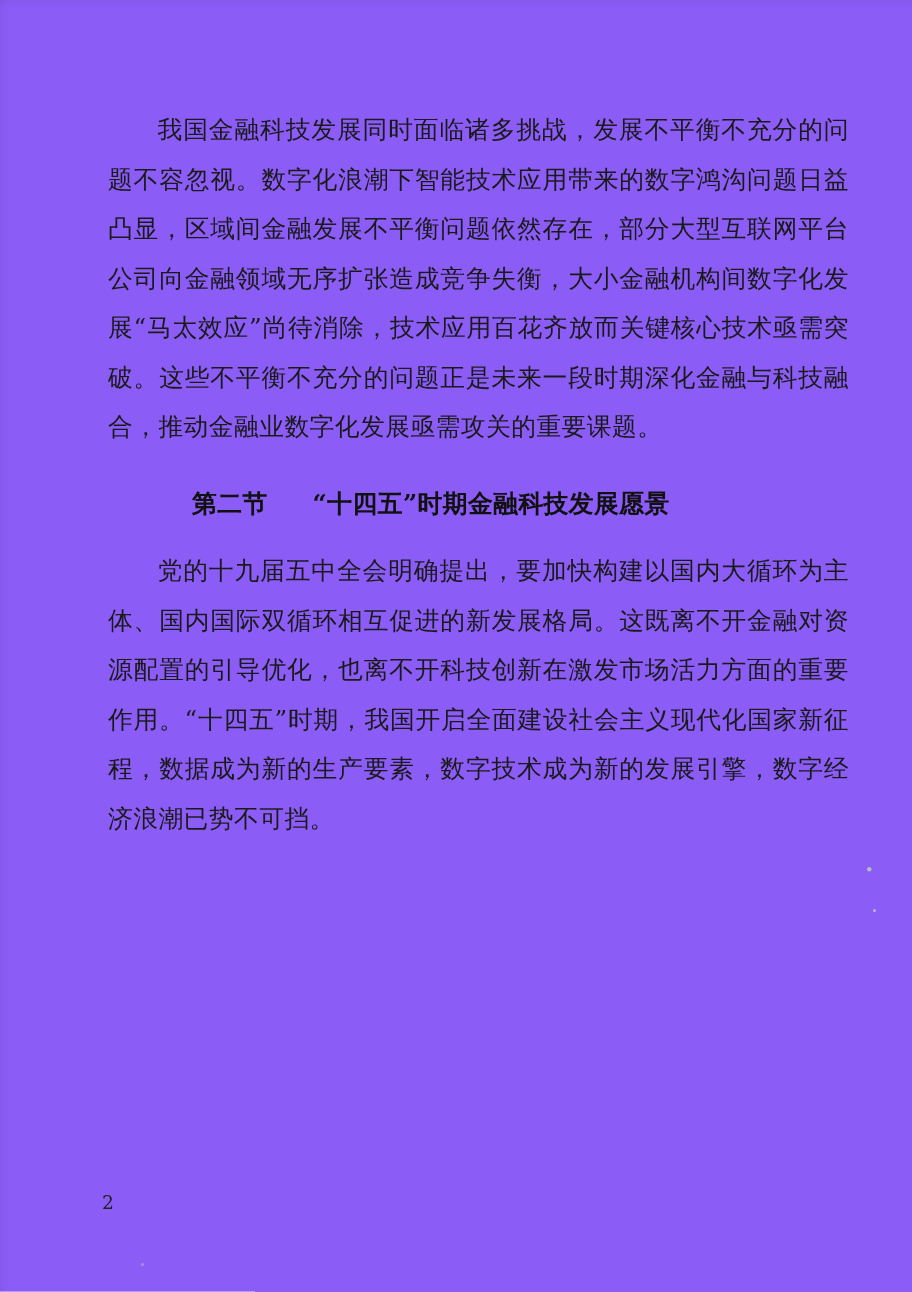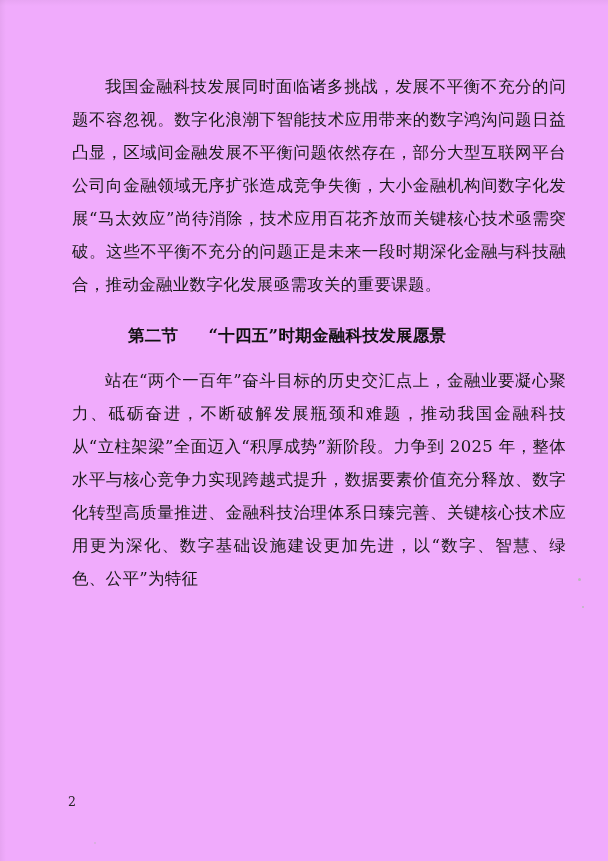--- a/index.html
+++ b/index.html
@@ -14,21 +14,21 @@
     color: #111111;
     position: relative;
     overflow: hidden;
   }
   .page {
     position: relative;
     width: 608px;
     height: 861px;
     box-sizing: border-box;
     padding: 70px 42px 30px 72px;
-    background: #f0abfc;
+    background: #8b5cf6;
   }
   .para {
     font-size: 16.5px;
     line-height: 33px;
     text-align: justify;
     text-justify: inter-ideograph;
     letter-spacing: 0.3px;
     margin: 0 0 4px 0;
     text-indent: 2em;
     color: #1a1a1a;
@@ -89,21 +89,21 @@
   <div class="edge-shadow-top"></div>
 
   <p class="para">我国金融科技发展同时面临诸多挑战，发展不平衡不充分的问题不容忽视。数字化浪潮下智能技术应用带来的数字鸿沟问题日益凸显，区域间金融发展不平衡问题依然存在，部分大型互联网平台公司向金融领域无序扩张造成竞争失衡，大小金融机构间数字化发展“马太效应”尚待消除，技术应用百花齐放而关键核心技术亟需突破。这些不平衡不充分的问题正是未来一段时期深化金融与科技融合，推动金融业数字化发展亟需攻关的重要课题。</p>
 
   <div class="spacer-small"></div>
 
   <h2 class="section-heading">
     <span>第二节</span><span class="gap"></span><span>“十四五”时期金融科技发展愿景</span>
   </h2>
 
+  <p class="para">党的十九届五中全会明确提出，要加快构建以国内大循环为主体、国内国际双循环相互促进的新发展格局。这既离不开金融对资源配置的引导优化，也离不开科技创新在激发市场活力方面的重要作用。“十四五”时期，我国开启全面建设社会主义现代化国家新征程，数据成为新的生产要素，数字技术成为新的发展引擎，数字经济浪潮已势不可挡。</p>
 
-  <p class="para">站在“两个一百年”奋斗目标的历史交汇点上，金融业要凝心聚力、砥砺奋进，不断破解发展瓶颈和难题，推动我国金融科技从“立柱架梁”全面迈入“积厚成势”新阶段。力争到 2025 年，整体水平与核心竞争力实现跨越式提升，数据要素价值充分释放、数字化转型高质量推进、金融科技治理体系日臻完善、关键核心技术应用更为深化、数字基础设施建设更加先进，以“数字、智慧、绿色、公平”为特征</p>
 
   <div class="speck s1"></div>
   <div class="speck s2"></div>
   <div class="speck s3"></div>
 
   <div class="page-number">2</div>
 </div>
 
 </body></html>

